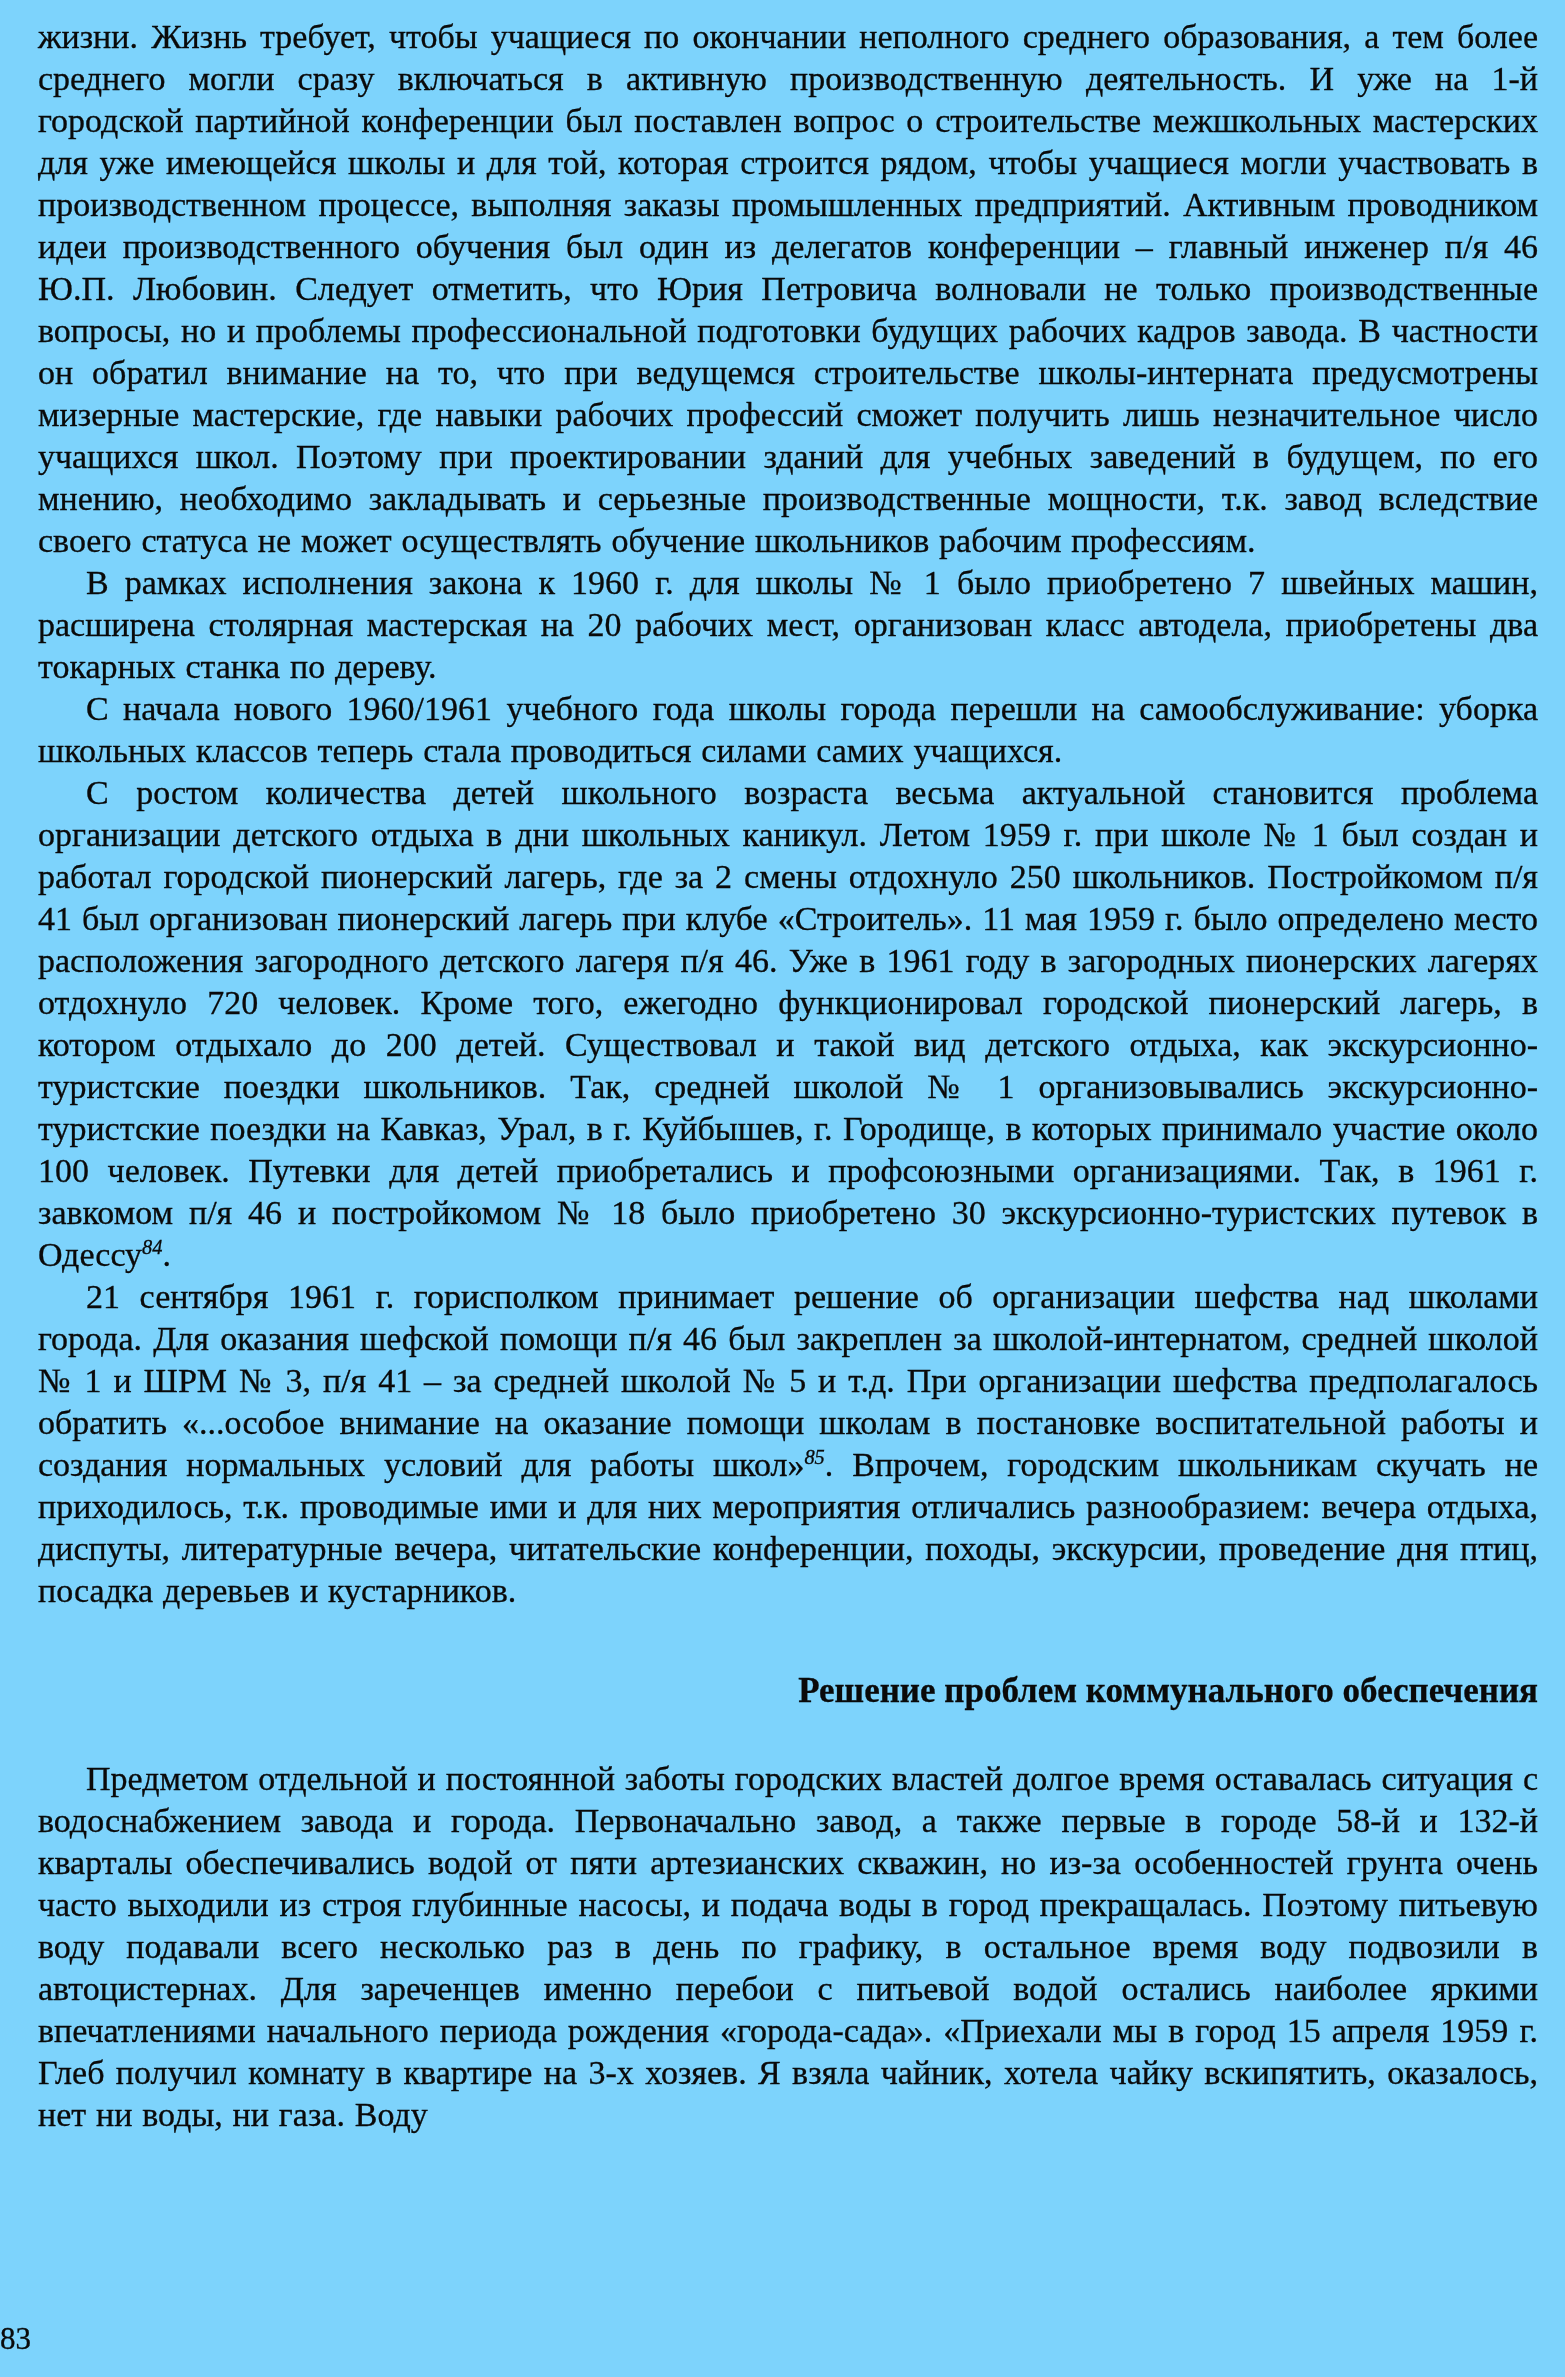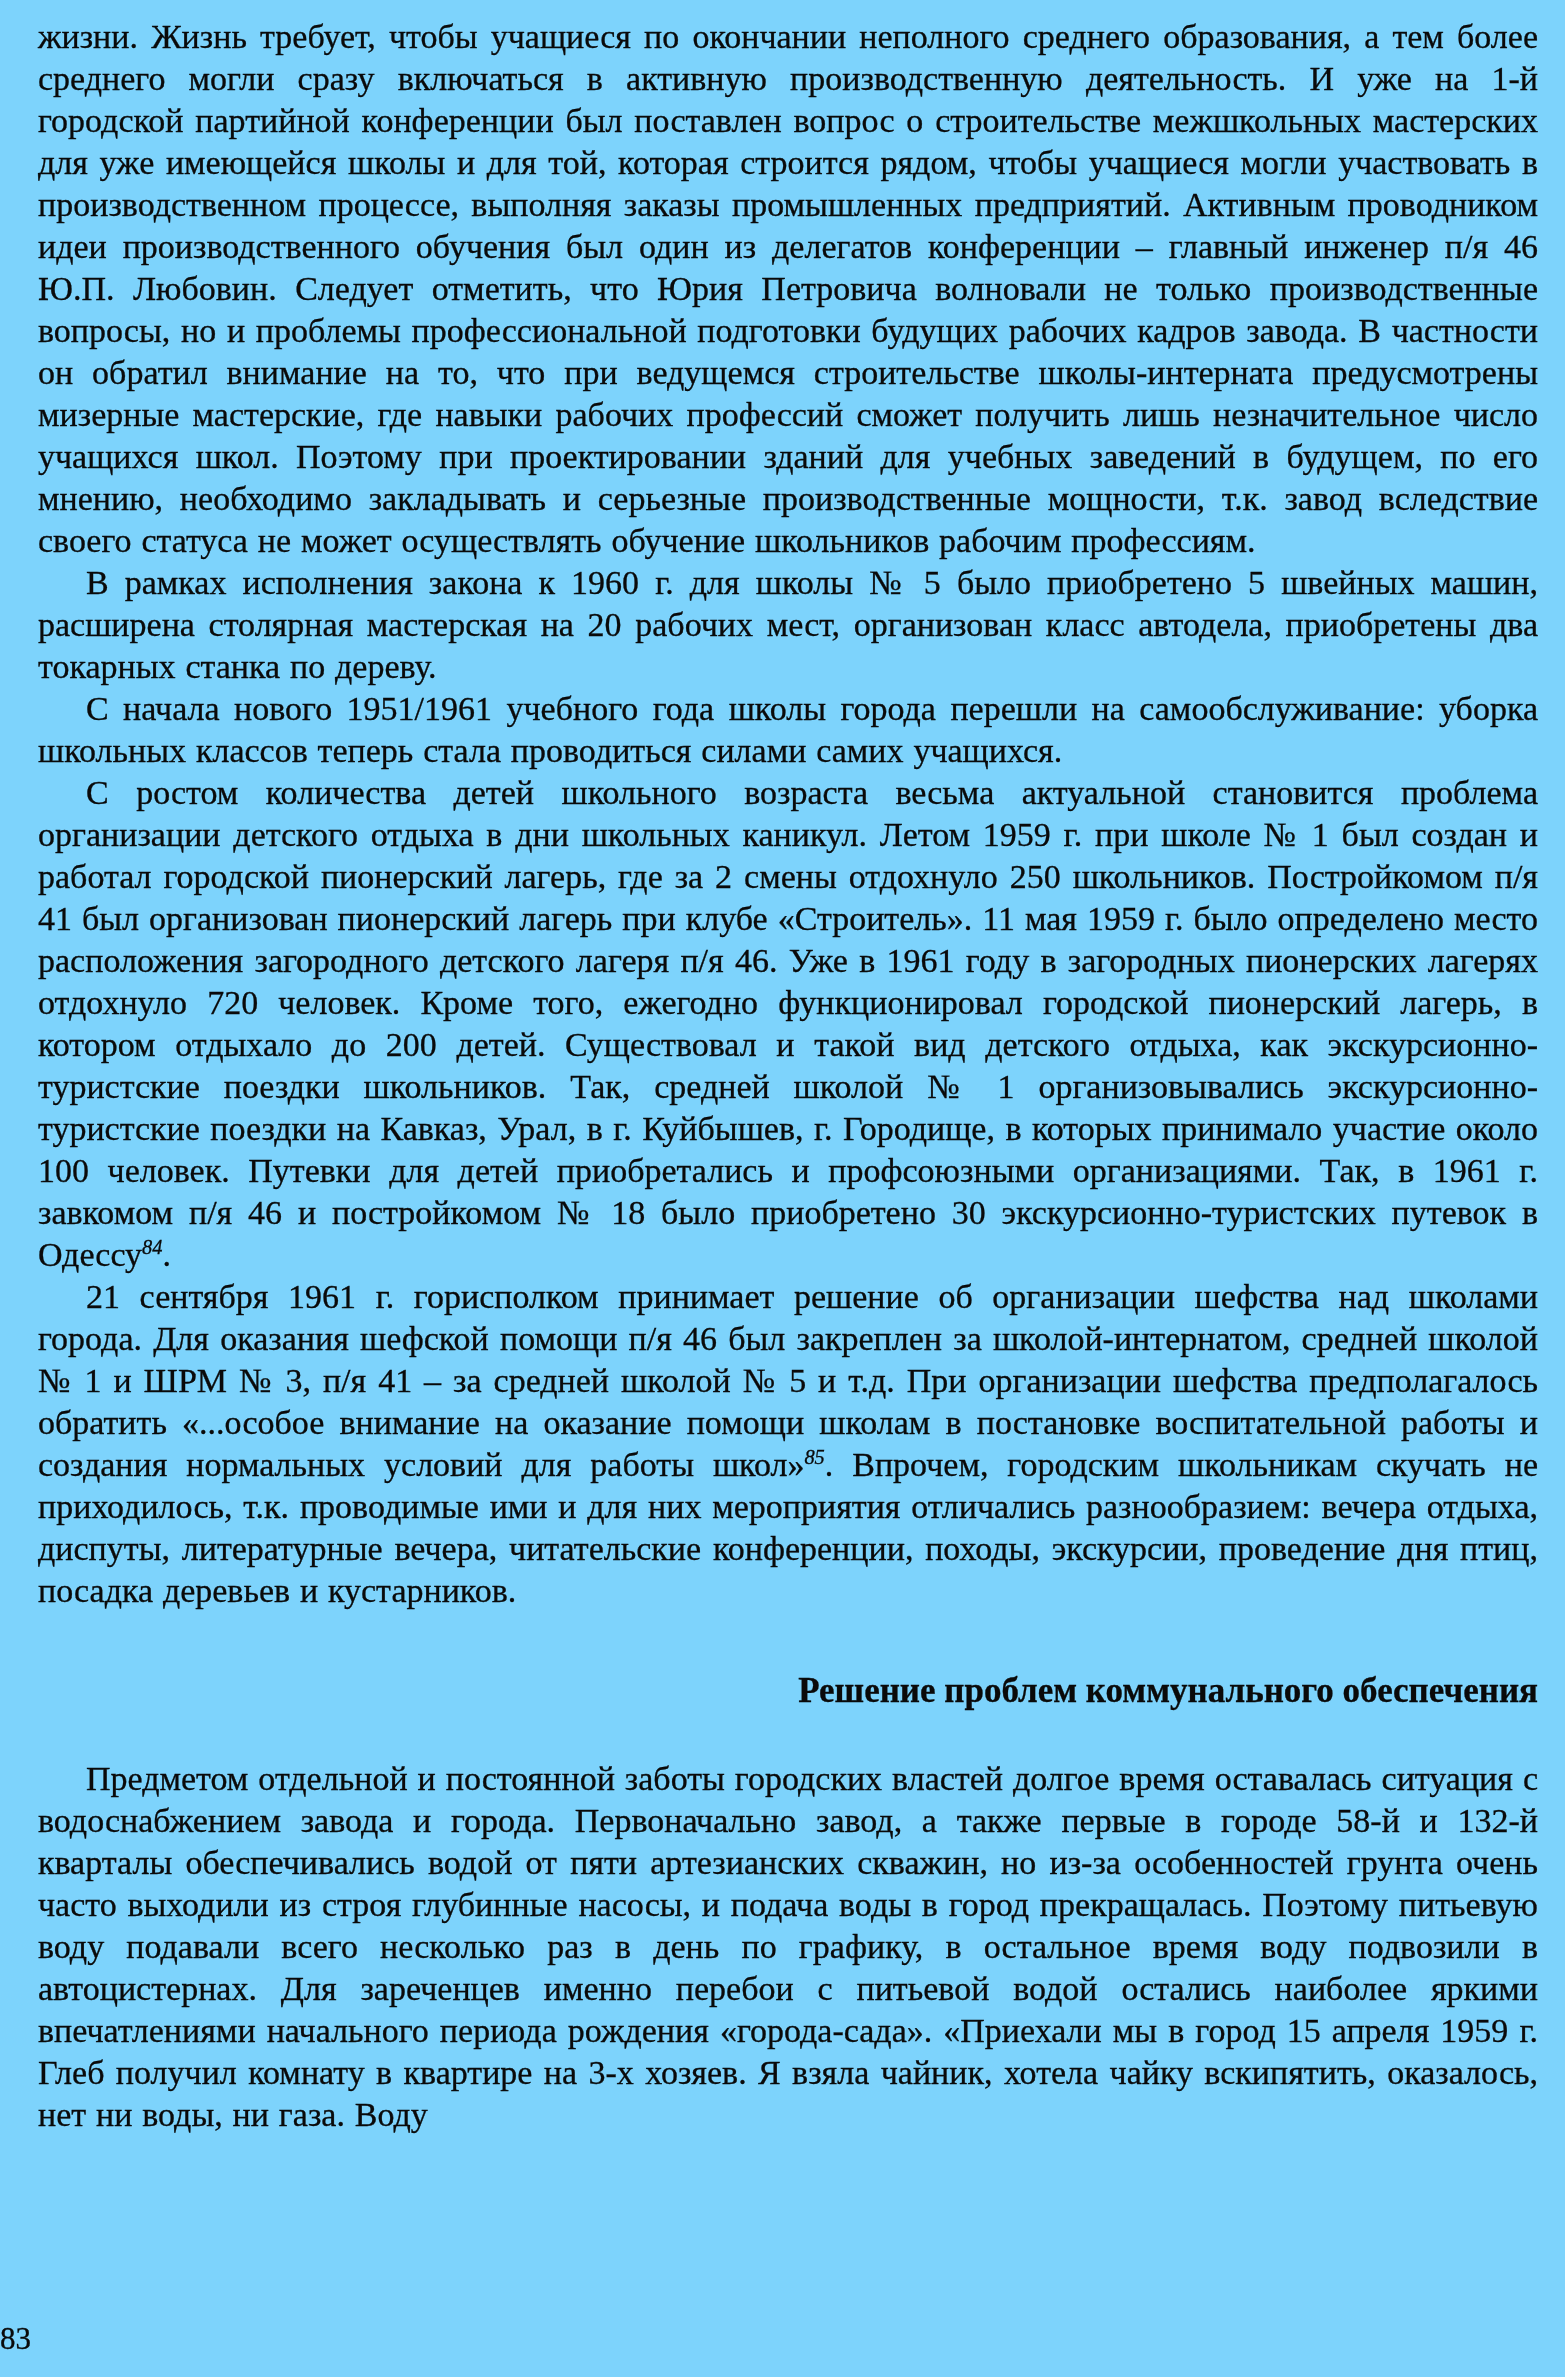--- a/index.html
+++ b/index.html
@@ -62,23 +62,23 @@
   }
 </style>
 </head>
 <body>
 
 <div class="page">
   <div class="text-area">
 
     <p class="para">жизни. Жизнь требует, чтобы учащиеся по окончании неполного среднего образования, а тем более среднего могли сразу включаться в активную производственную деятельность. И уже на 1-й городской партийной конференции был поставлен вопрос о строительстве межшкольных мастерских для уже имеющейся школы и для той, которая строится рядом, чтобы учащиеся могли участвовать в производственном процессе, выполняя заказы промышленных предприятий. Активным проводником идеи производственного обучения был один из делегатов конференции – главный инженер п/я 46 Ю.П. Любовин. Следует отметить, что Юрия Петровича волновали не только производственные вопросы, но и проблемы профессиональной подготовки будущих рабочих кадров завода. В частности он обратил внимание на то, что при ведущемся строительстве школы-интерната предусмотрены мизерные мастерские, где навыки рабочих профессий сможет получить лишь незначительное число учащихся школ. Поэтому при проектировании зданий для учебных заведений в будущем, по его мнению, необходимо закладывать и серьезные производственные мощности, т.к. завод вследствие своего статуса не может осуществлять обучение школьников рабочим профессиям.</p>
 
-    <p class="para indent">В рамках исполнения закона к 1960 г. для школы № 5 было приобретено 5 швейных машин, расширена столярная мастерская на 20 рабочих мест, организован класс автодела, приобретены два токарных станка по дереву.</p>
+    <p class="para indent">В рамках исполнения закона к 1960 г. для школы № 1 было приобретено 7 швейных машин, расширена столярная мастерская на 20 рабочих мест, организован класс автодела, приобретены два токарных станка по дереву.</p>
 
-    <p class="para indent">С начала нового 1951/1961 учебного года школы города перешли на самообслуживание: уборка школьных классов теперь стала проводиться силами самих учащихся.</p>
+    <p class="para indent">С начала нового 1960/1961 учебного года школы города перешли на самообслуживание: уборка школьных классов теперь стала проводиться силами самих учащихся.</p>
 
     <p class="para indent"><span>С ростом количества детей школьного возраста весьма актуальной становится проблема организации детского отдыха в дни школьных каникул. Летом 1959 г. при школе № 1 был создан и работал городской пионерский лагерь, где за 2 смены отдохнуло 250 школьников. Постройкомом п/я 41 был организован пионерский лагерь при клубе «Строитель». 11 мая 1959 г. было определено место расположения загородного детского лагеря п/я 46. Уже в 1961 году в загородных пионерских лагерях отдохнуло 720 человек. Кроме того, ежегодно функционировал городской пионерский лагерь, в котором отдыхало до 200 детей. Существовал и такой вид детского отдыха, как экскурсионно-туристские поездки школьников. Так, средней школой № 1 организовывались экскурсионно-туристские поездки на Кавказ, Урал, в г. Куйбышев, г. Городище, в которых принимало участие около 100 человек. Путевки для детей приобретались и профсоюзными организациями. Так, в 1961 г. завкомом п/я 46 и постройкомом № 18 было приобретено 30 экскурсионно-туристских путевок в Одессу</span><sup class="footnote-ref">84</sup><span>.</span></p>
 
     <p class="para indent"><span>21 сентября 1961 г. горисполком принимает решение об организации шефства над школами города. Для оказания шефской помощи п/я 46 был закреплен за школой-интернатом, средней школой № 1 и ШРМ № 3, п/я 41 – за средней школой № 5 и т.д. При организации шефства предполагалось обратить «...особое внимание на оказание помощи школам в постановке воспитательной работы и создания нормальных условий для работы школ»</span><sup class="footnote-ref">85</sup><span>. Впрочем, городским школьникам скучать не приходилось, т.к. проводимые ими и для них мероприятия отличались разнообразием: вечера отдыха, диспуты, литературные вечера, читательские конференции, походы, экскурсии, проведение дня птиц, посадка деревьев и кустарников.</span></p>
 
     <h2 class="section-heading">Решение проблем коммунального обеспечения</h2>
 
     <p class="para indent">Предметом отдельной и постоянной заботы городских властей долгое время оставалась ситуация с водоснабжением завода и города. Первоначально завод, а также первые в городе 58-й и 132-й кварталы обеспечивались водой от пяти артезианских скважин, но из-за особенностей грунта очень часто выходили из строя глубинные насосы, и подача воды в город прекращалась. Поэтому питьевую воду подавали всего несколько раз в день по графику, в остальное время воду подвозили в автоцистернах. Для зареченцев именно перебои с питьевой водой остались наиболее яркими впечатлениями начального периода рождения «города-сада». «Приехали мы в город 15 апреля 1959 г. Глеб получил комнату в квартире на 3-х хозяев. Я взяла чайник, хотела чайку вскипятить, оказалось, нет ни воды, ни газа. Воду</p>
 
   </div>

